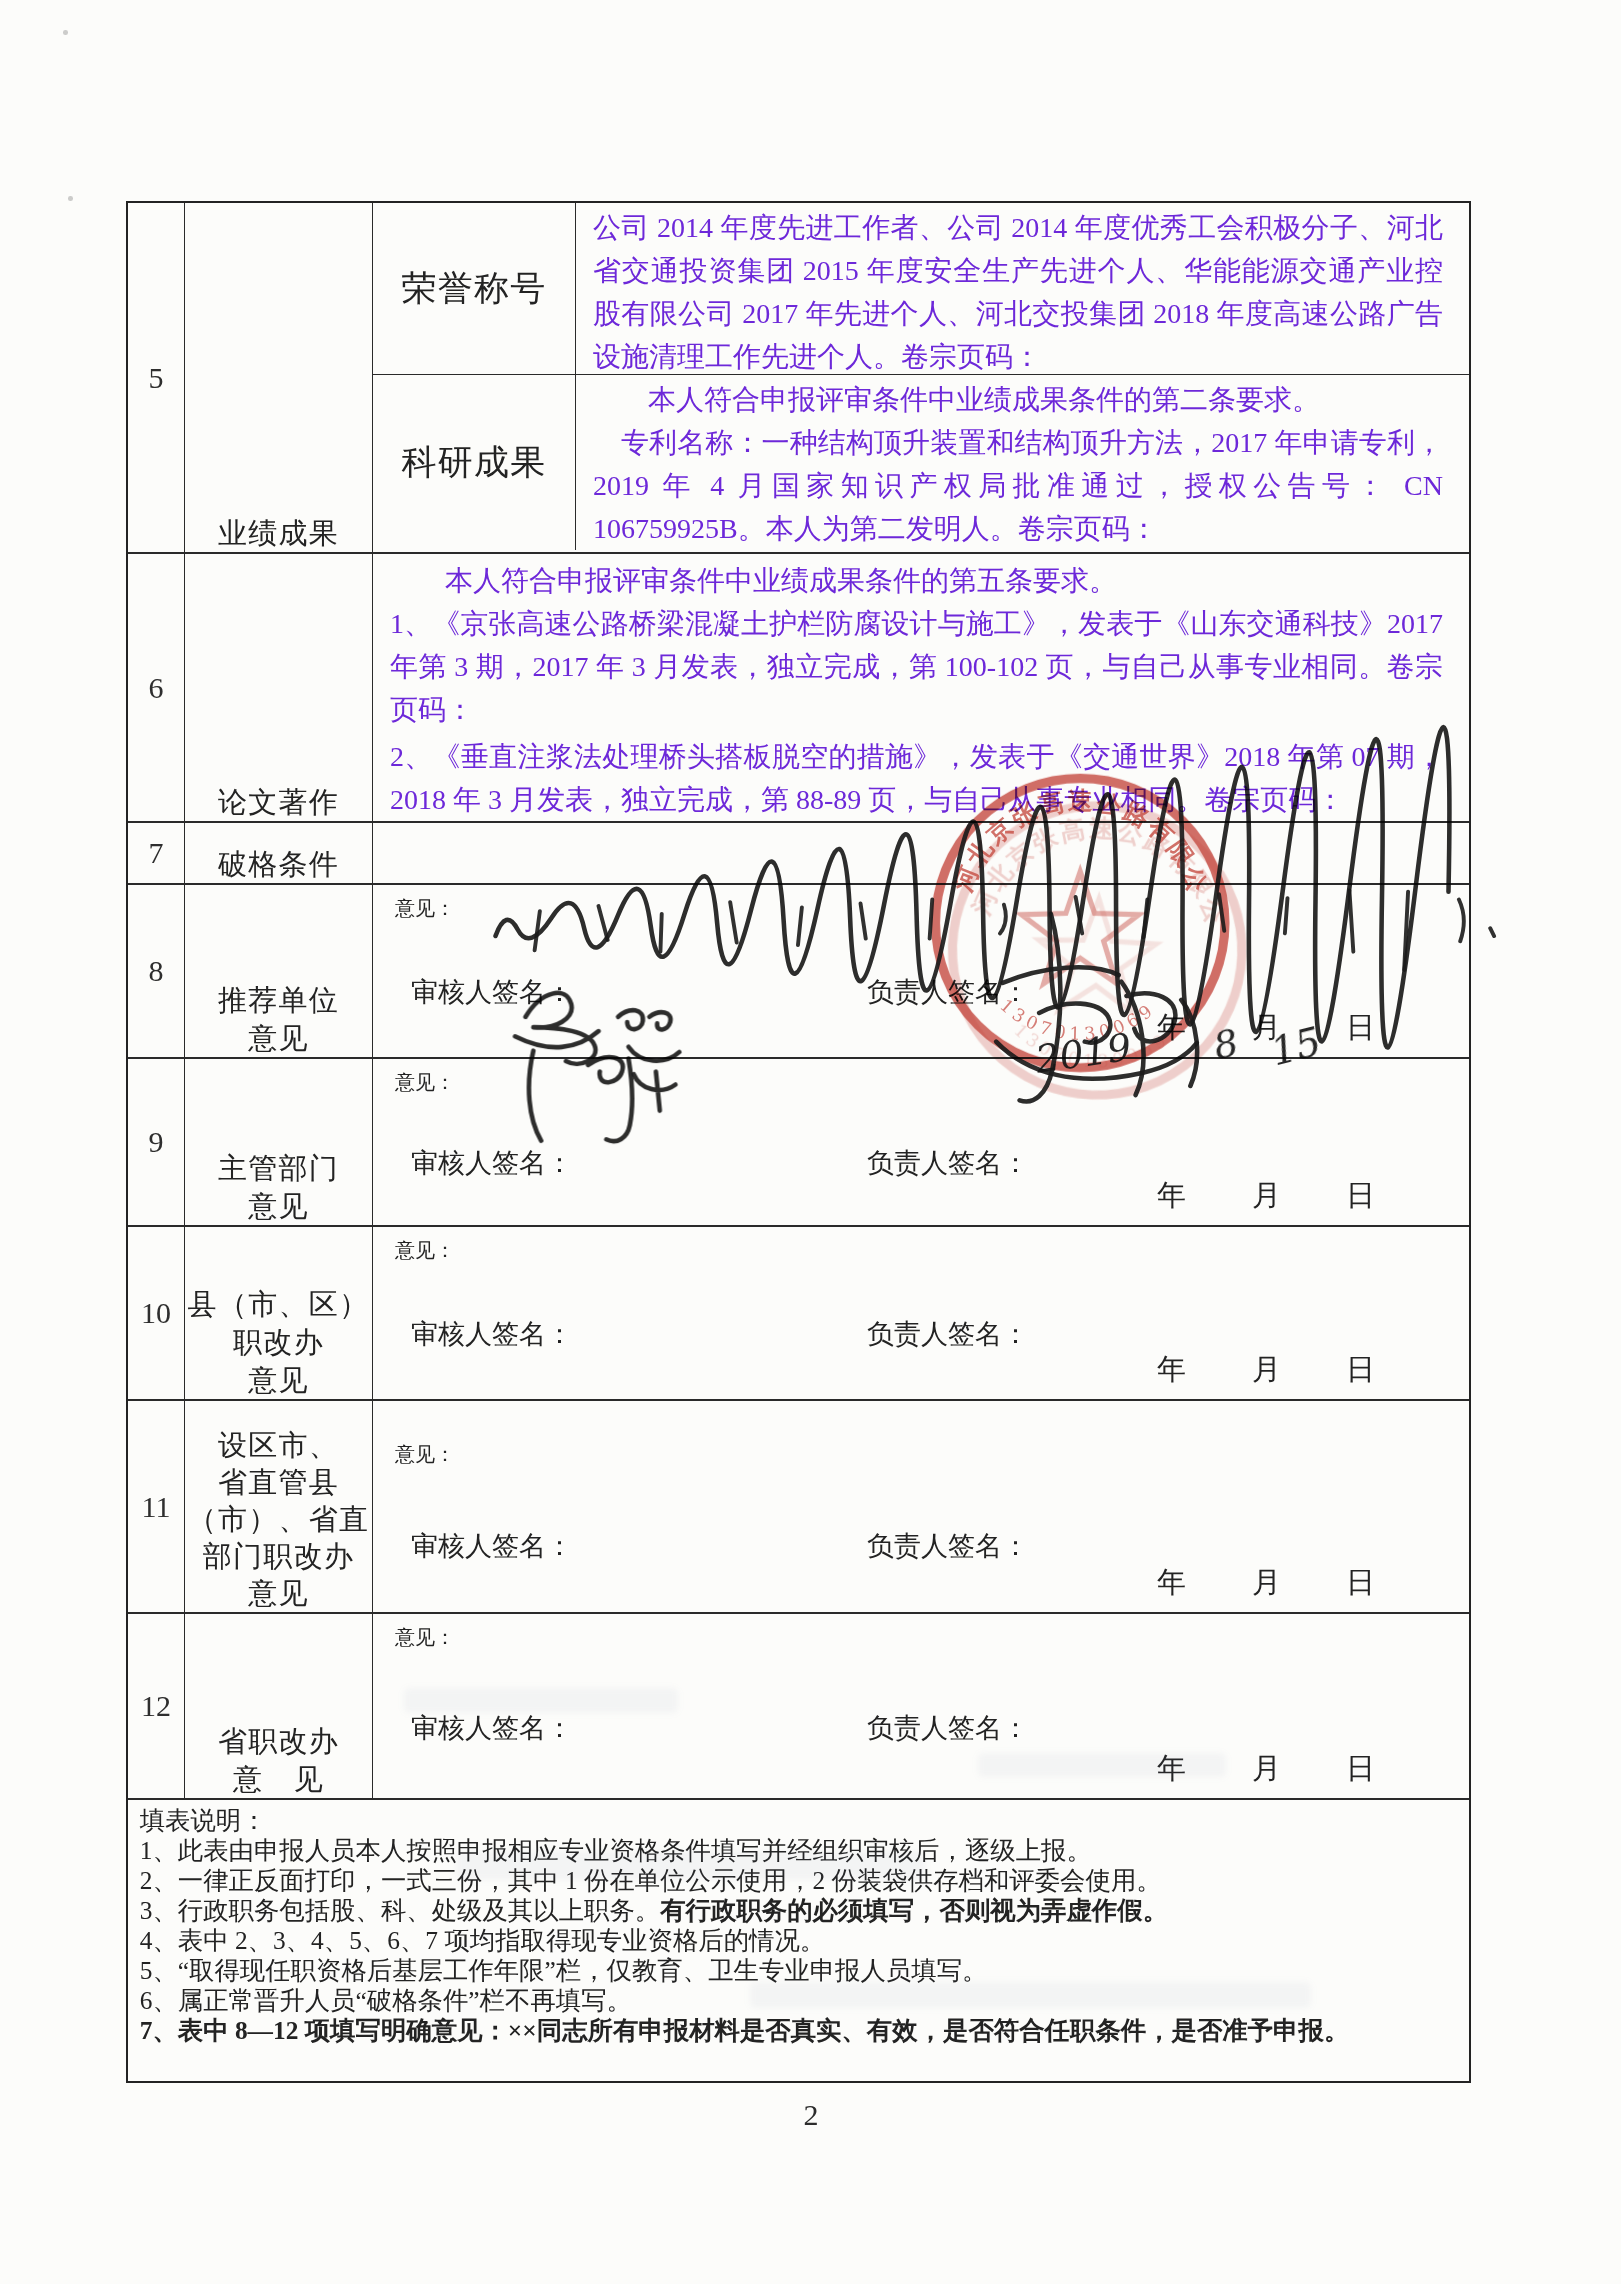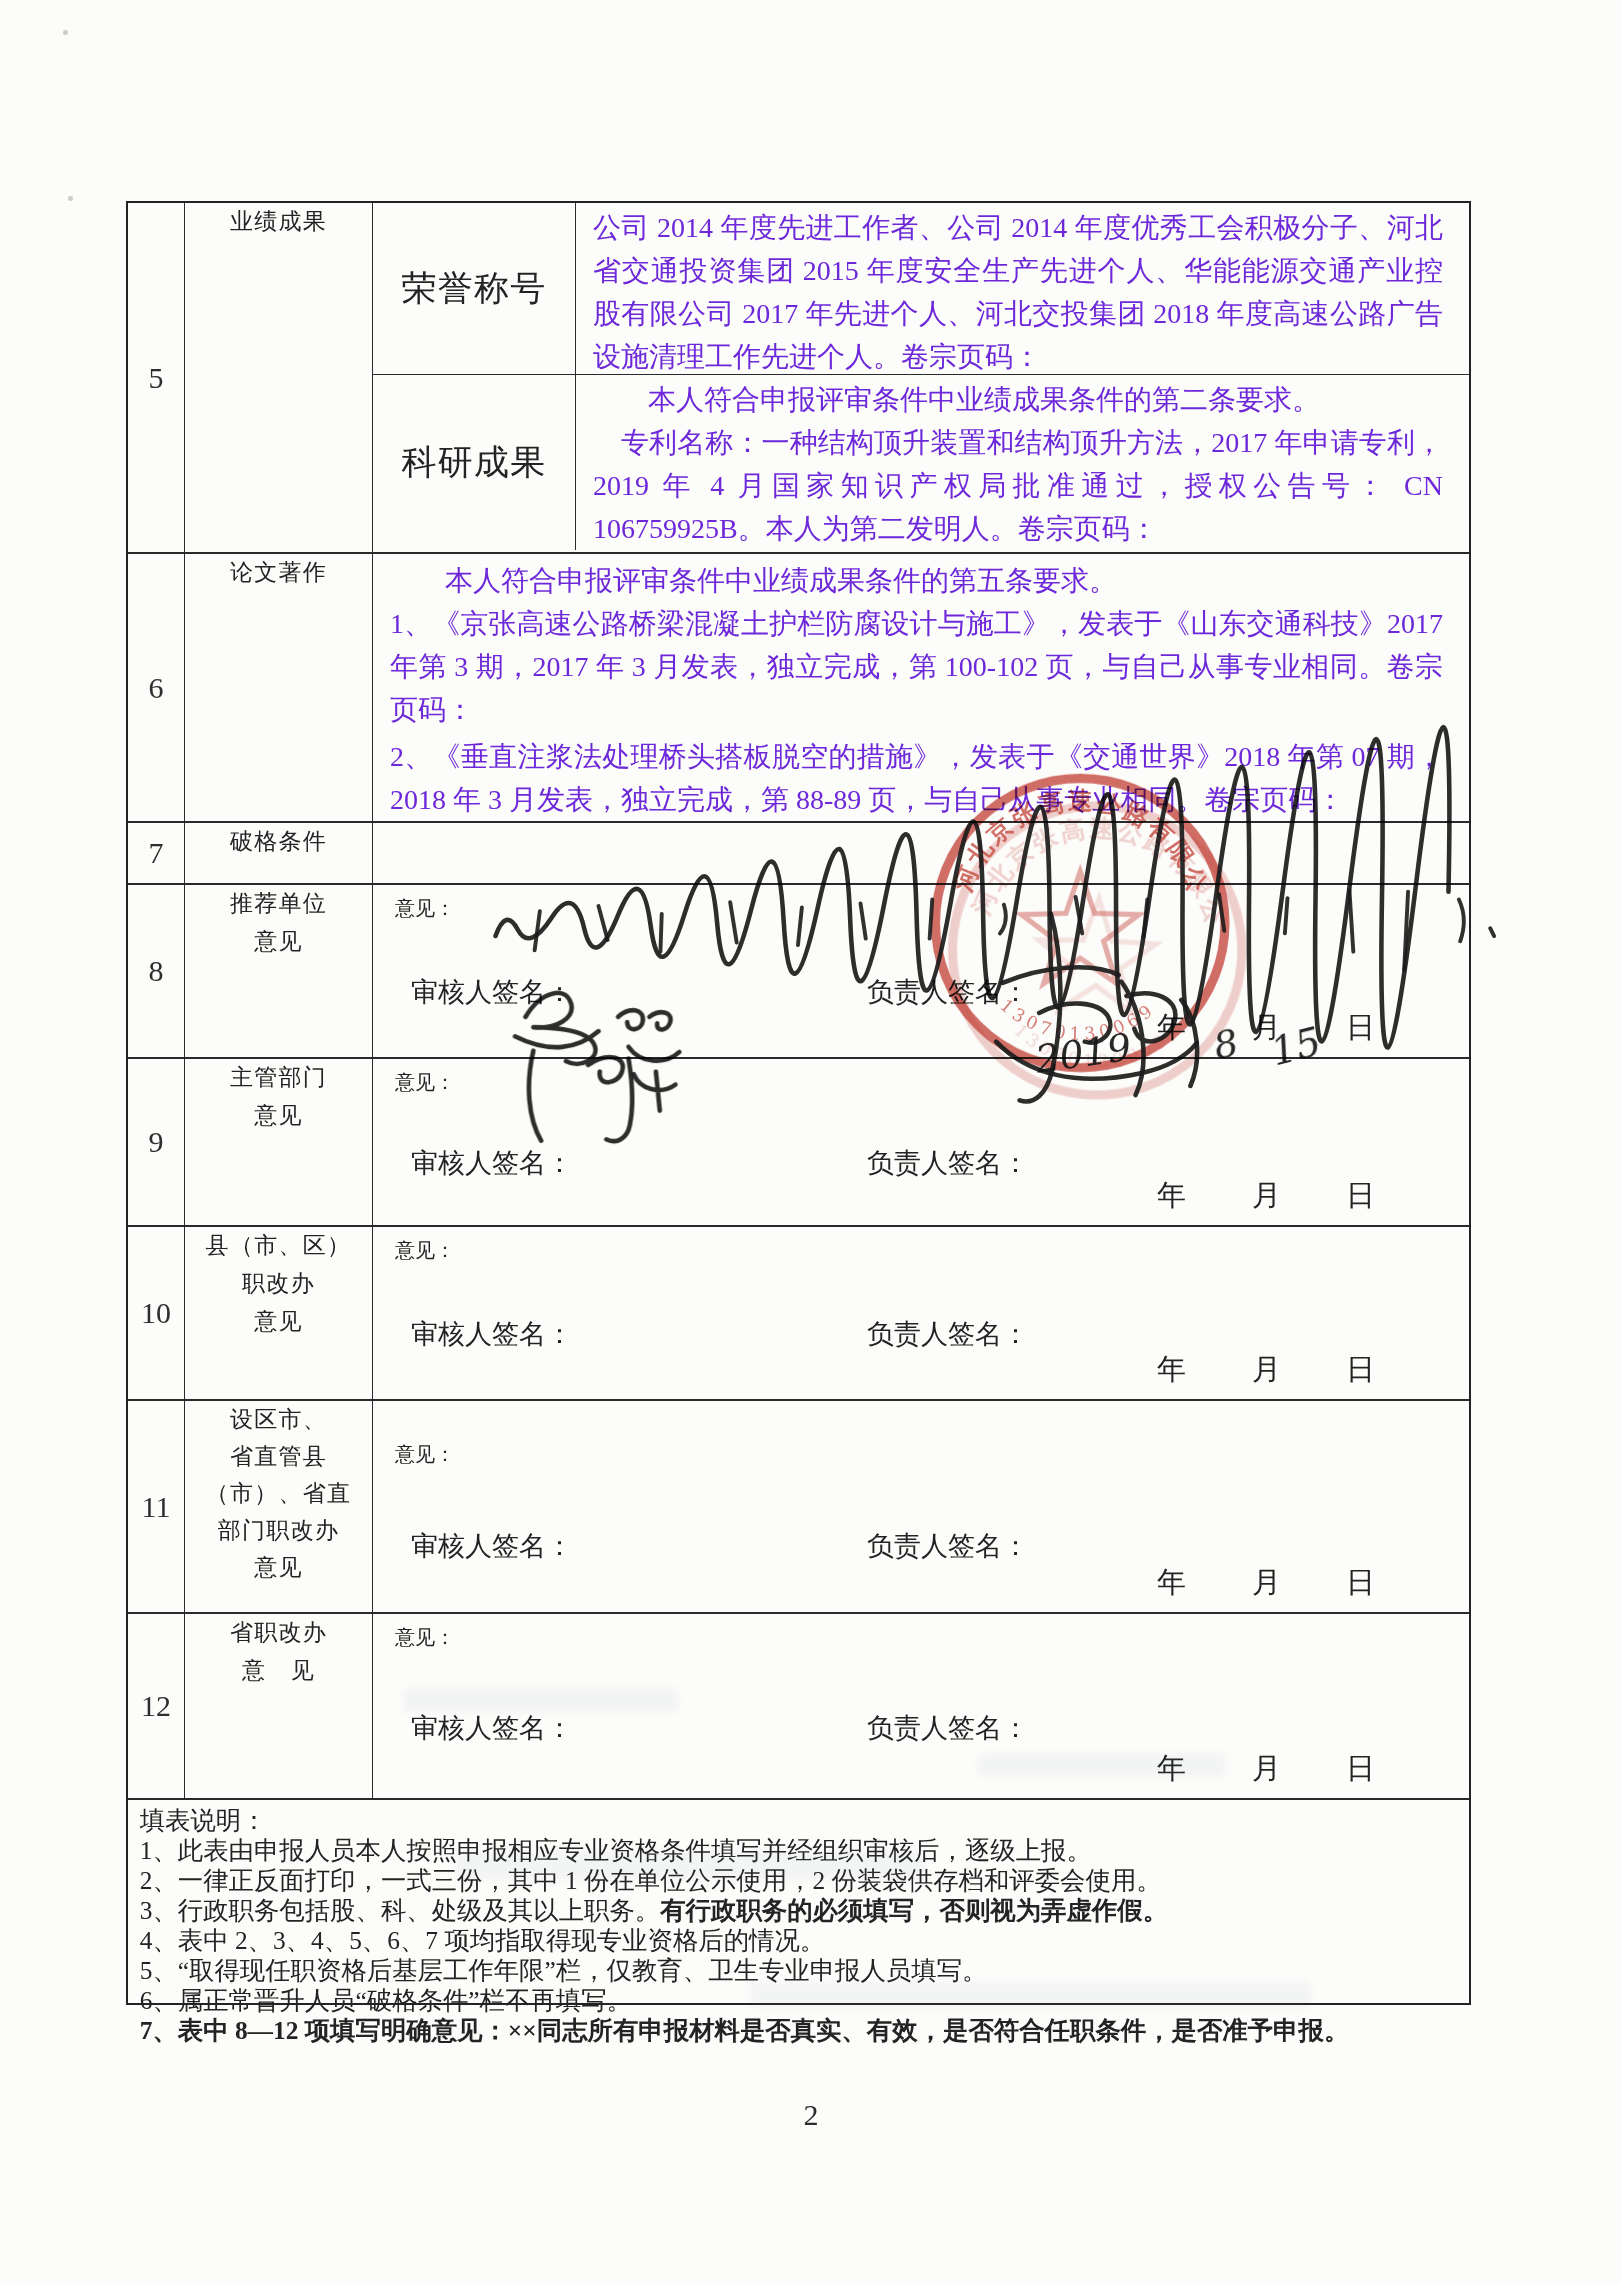--- a/index.html
+++ b/index.html
@@ -16,22 +16,22 @@
   .trow{display:flex;box-sizing:border-box;border-bottom:2px solid #2a2a2a;}
   .trow:last-child{border-bottom:none;}
   .cell{box-sizing:border-box;}
   .numcell{
     width:57px;flex:0 0 57px;border-right:1.3px solid #2a2a2a;
     display:flex;align-items:center;justify-content:center;
     font-size:30px;color:#2e2e2e;
   }
   .labcell{
     width:188px;flex:0 0 188px;border-right:1.3px solid #2a2a2a;
-    display:flex;flex-direction:column;align-items:center;justify-content:flex-start;
-    font-size:23px;line-height:38px;letter-spacing:1.3px;text-align:center;
+    display:flex;flex-direction:column;align-items:center;justify-content:flex-end;
+    font-size:29px;line-height:38px;letter-spacing:1.3px;text-align:center;
   }
   .sublabcell{
     width:203px;flex:0 0 203px;border-right:1.3px solid #2a2a2a;
     display:flex;align-items:center;justify-content:center;
     font-size:35px;letter-spacing:1.3px;
   }
   .contentcell{flex:1 1 auto;position:relative;padding:2.6px 26px 2.6px 17px;}
   .body{font-size:28px;line-height:43px;text-align:justify;color:#6d28d9;}
   .lead{font-weight:400;text-indent:55px;text-align:left;}
   .ind1{text-indent:28px;}
@@ -212,21 +212,21 @@
           <span class="head">负责人签名：</span>
         </div>
         <div class="date-row">
           <span class="y">年</span>
           <span class="m">月</span>
           <span class="d">日</span>
         </div>
       </div>
     </div>
 
-    <div class="trow" style="height:203px">
+    <div class="trow" style="height:281px">
       <div class="cell notescell">
         <div class="nline">填表说明：</div>
         <div class="nline"><span>1、此表由申报人员本人按照申报相应专业资格条件填写并经组织审核后，逐级上报。</span><b></b></div>
         <div class="nline"><span>2、一律正反面打印，一式三份，其中 1 份在单位公示使用，2 份装袋供存档和评委会使用。</span><b></b></div>
         <div class="nline"><span>3、行政职务包括股、科、处级及其以上职务。</span><b>有行政职务的必须填写，否则视为弄虚作假。</b></div>
         <div class="nline"><span>4、表中 2、3、4、5、6、7 项均指取得现专业资格后的情况。</span><b></b></div>
         <div class="nline"><span>5、“取得现任职资格后基层工作年限”栏，仅教育、卫生专业申报人员填写。</span><b></b></div>
         <div class="nline"><span>6、属正常晋升人员“破格条件”栏不再填写。</span><b></b></div>
         <div class="nline"><span></span><b>7、表中 8—12 项填写明确意见：××同志所有申报材料是否真实、有效，是否符合任职条件，是否准予申报。</b></div>
       </div>

